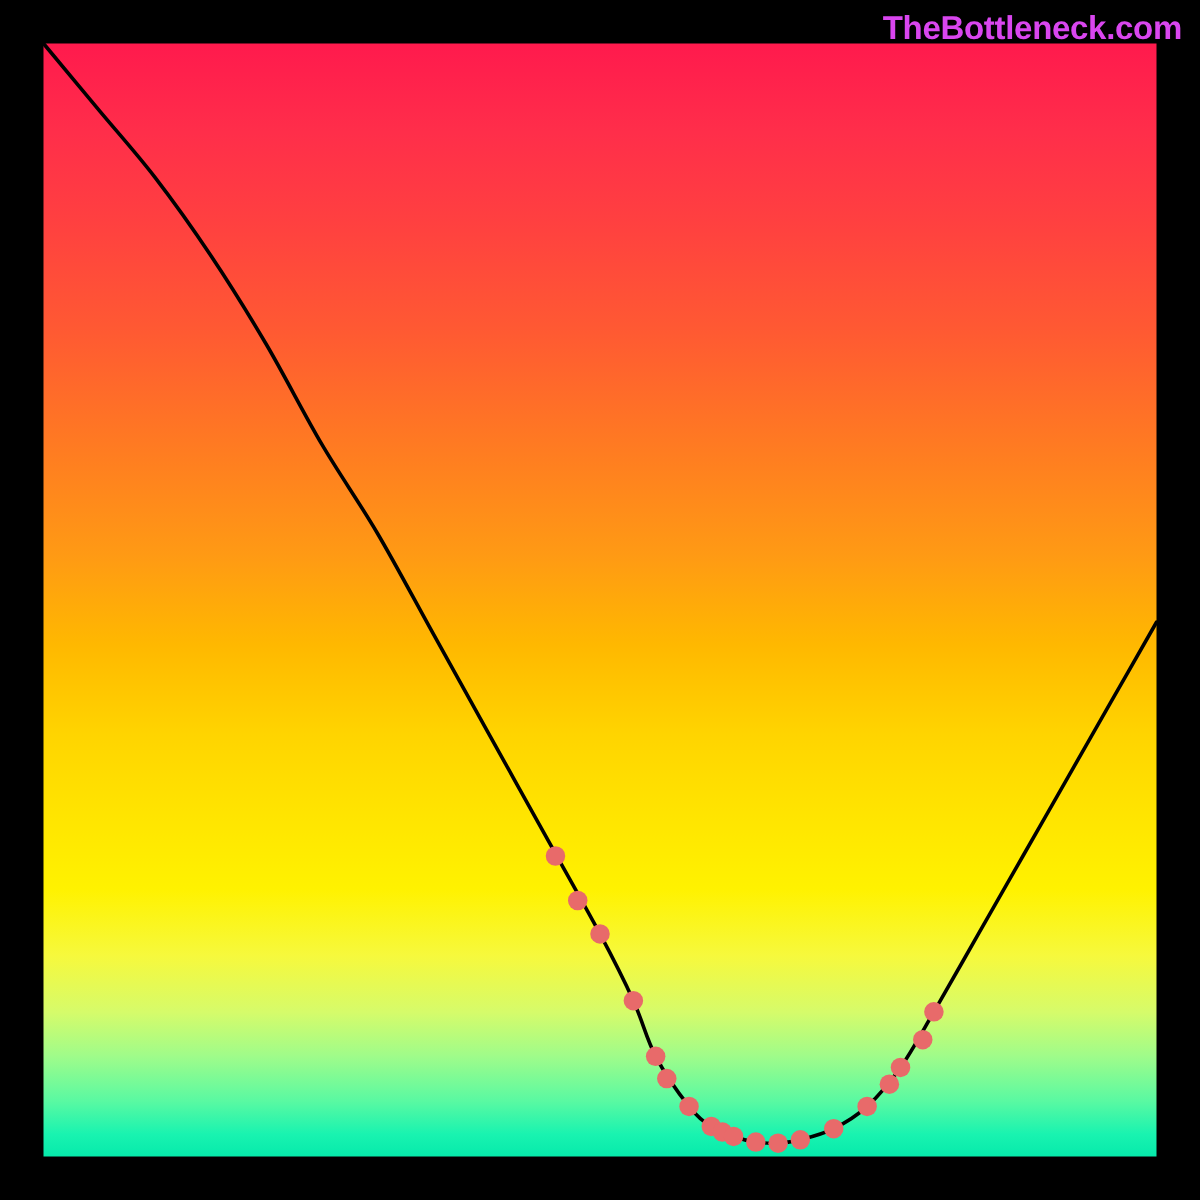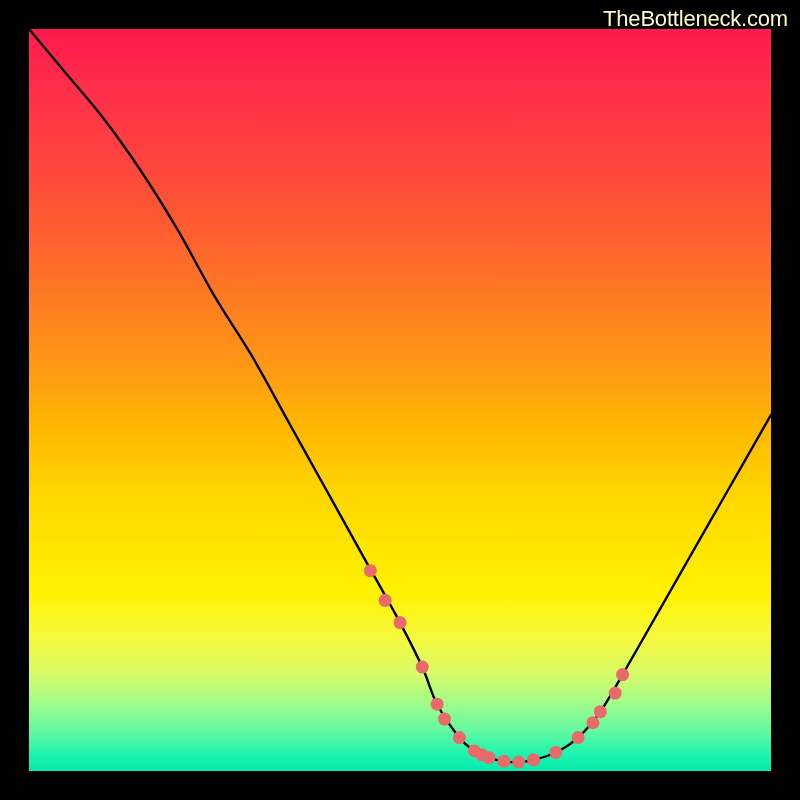--- a/index.html
+++ b/index.html
@@ -42,23 +42,23 @@
       #9ffc8a 91%,
       #5af9a2 95%,
       #19f3b0 98%,
       #06eaab 100%
     );
   }
   .watermark {
     position: absolute;
     top: 6px;
     right: 12px;
-    color: #fef9c3;
+    color: #d946ef;
     font-size: 22px;
-    font-weight: 400;
+    font-weight: 700;
     letter-spacing: -0.2px;
     user-select: none;
   }
   svg.curve {
     position: absolute;
     left: 0;
     top: 0;
     width: 742px;
     height: 742px;
     overflow: visible;

